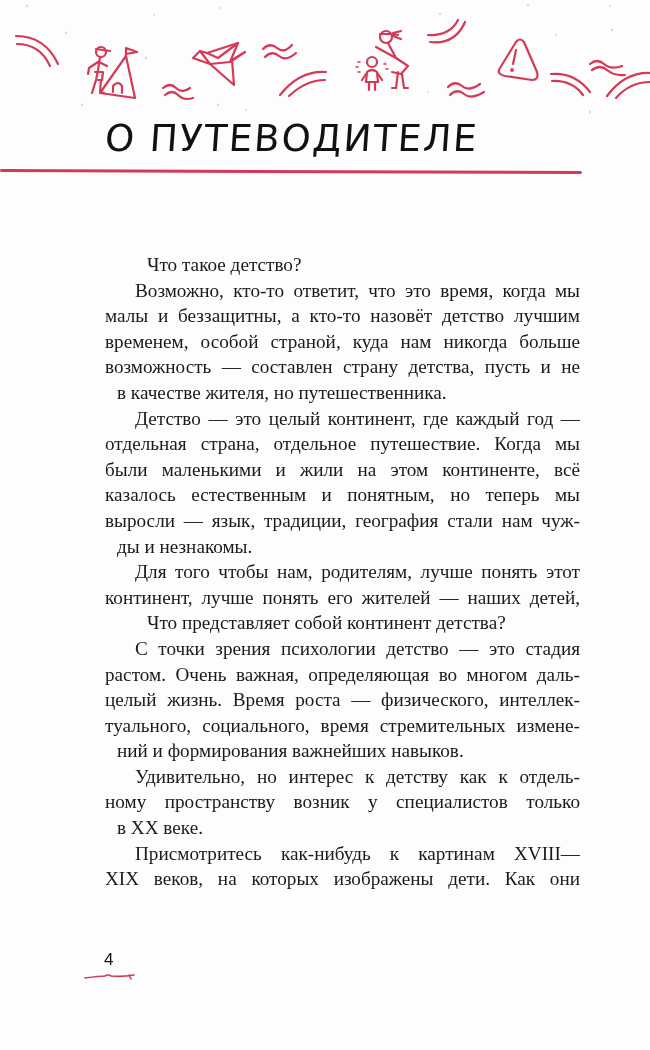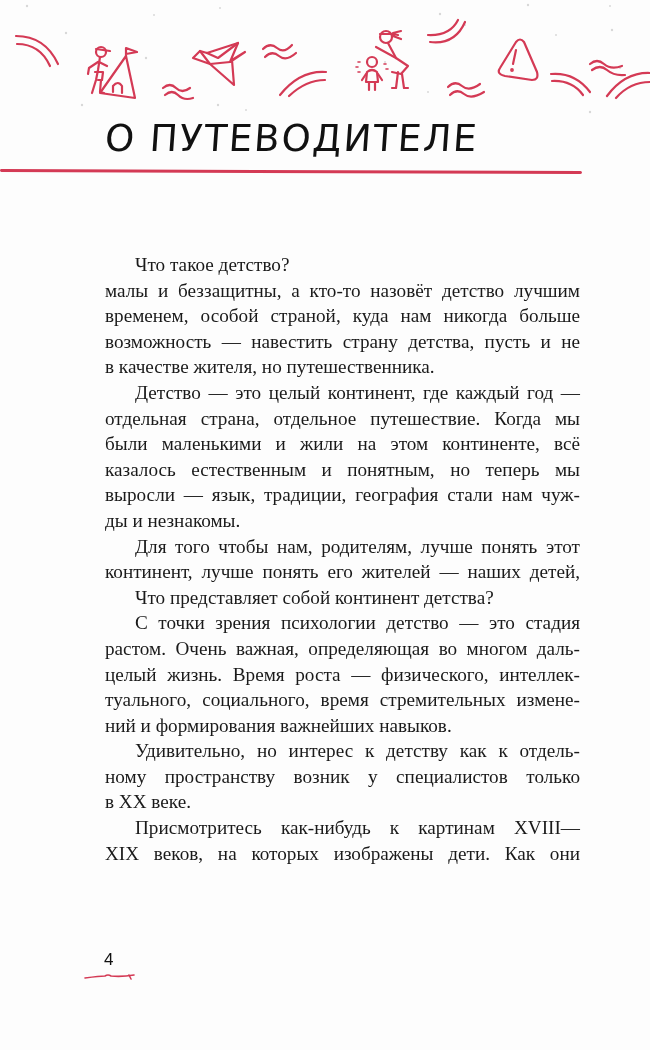--- a/index.html
+++ b/index.html
@@ -57,20 +57,21 @@
       text-align: justify;
       hyphens: manual;
     }
     .body-text .line {
       display: block;
       text-align: justify;
       text-align-last: justify;
     }
     .body-text .line.last {
       text-align-last: left;
+      margin-left: 12px;
     }
     .body-text .line.indent {
       text-indent: 30px;
     }
     .page-number {
       position: absolute;
       left: 104px;
       top: 950px;
       font-family: "Liberation Sans", sans-serif;
       font-size: 17px;
@@ -193,23 +194,24 @@
     <path d="M607 96 Q625 72 650 73"></path>
     <path d="M616 98 Q630 82 650 82"></path>
   </g>
 </svg>
 
 <h1 class="chapter-title">О ПУТЕВОДИТЕЛЕ</h1>
 <div class="title-rule"></div>
 
 <div class="body-text" id="body-text">
     <span class="line indent last">Что такое детство?</span>
+    <span class="line indent">Возможно, кто-то ответит, что это время, когда мы</span>
     <span class="line">малы и беззащитны, а кто-то назовёт детство лучшим</span>
     <span class="line">временем, особой страной, куда нам никогда больше</span>
-    <span class="line">возможность — навестить страну детства, пусть и не</span>
+    <span class="line">возможность — составлен страну детства, пусть и не</span>
     <span class="line last">в качестве жителя, но путешественника.</span>
     <span class="line indent">Детство — это целый континент, где каждый год —</span>
     <span class="line">отдельная страна, отдельное путешествие. Когда мы</span>
     <span class="line">были маленькими и жили на этом континенте, всё</span>
     <span class="line">казалось естественным и понятным, но теперь мы</span>
     <span class="line">выросли — язык, традиции, география стали нам чуж-</span>
     <span class="line last">ды и незнакомы.</span>
     <span class="line indent">Для того чтобы нам, родителям, лучше понять этот</span>
     <span class="line">континент, лучше понять его жителей — наших детей,</span>
     <span class="line indent last">Что представляет собой континент детства?</span>

